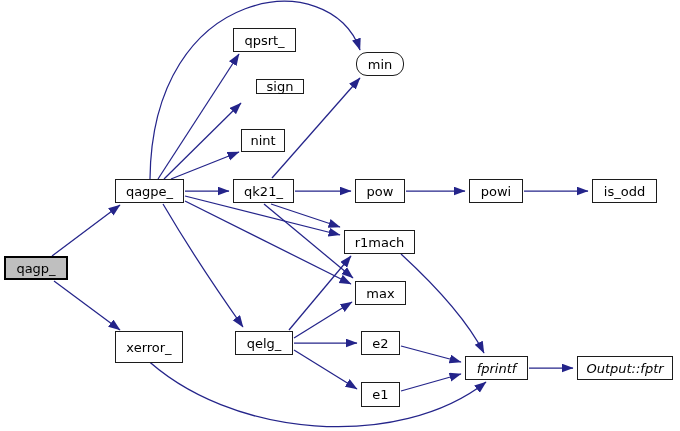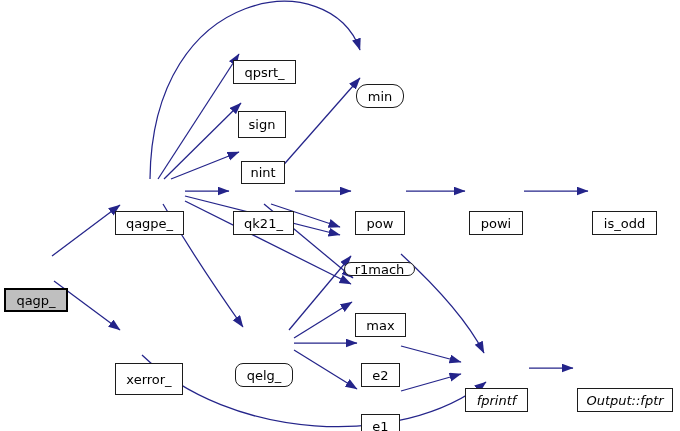--- a/index.html
+++ b/index.html
@@ -31,42 +31,41 @@
     background:var(--node-fill);
     border:1.4px solid var(--node-border);
     color:var(--text-color);
     font-size:13px;
     line-height:1;
     display:flex;
     align-items:center;
     justify-content:center;
     white-space:nowrap;
     cursor:pointer;
-    margin-top:32px;
   }
   .node.highlight{
     background:var(--highlight-fill);
     border:2px solid #000000;
     cursor:default;
   }
   
   #node-qagp   {left:4px;  top:256px; width:64px; height:24px;}
   #node-qagpe  {left:115px;top:179px; width:69px; height:24px;}
   #node-xerror {left:115px;top:331px; width:68px; height:32px;}
   #node-qpsrt  {left:233px;top:28px;  width:63px; height:24px;}
-  #node-sign   {left:238px;top:79px;  width:48px; height:27px;}
+  #node-sign   {left:256px;top:79px;  width:48px; height:15px;}
   #node-nint   {left:241px;top:129px; width:44px; height:23px;}
   #node-qk21   {left:233px;top:179px; width:61px; height:24px;}
   #node-min    {left:356px;top:52px;  width:48px; height:24px;border-radius:11px;}
   #node-pow    {left:355px;top:179px; width:50px; height:24px;}
   #node-powi   {left:469px;top:179px; width:54px; height:24px;}
   #node-isodd  {left:592px;top:179px; width:65px; height:24px;}
-  #node-r1mach {left:344px;top:230px; width:71px; height:14px;border-radius:9px;}
+  #node-r1mach {left:344px;top:230px; width:71px; height:24px;}
   #node-max    {left:355px;top:281px; width:51px; height:24px;}
-  #node-qelg   {left:235px;top:331px; width:58px; height:24px;border-radius:8px;}
+  #node-qelg   {left:235px;top:331px; width:58px; height:24px;}
   #node-e2     {left:361px;top:331px; width:39px; height:24px;}
   #node-e1     {left:361px;top:382px; width:39px; height:25px;}
   #node-fprintf{left:465px;top:356px; width:63px; height:24px;font-style:italic;}
   #node-fptr   {left:577px;top:356px; width:96px; height:24px;font-style:italic;}
 </style>
 </head>
 <body>
 
 <div id="canvas">
 

